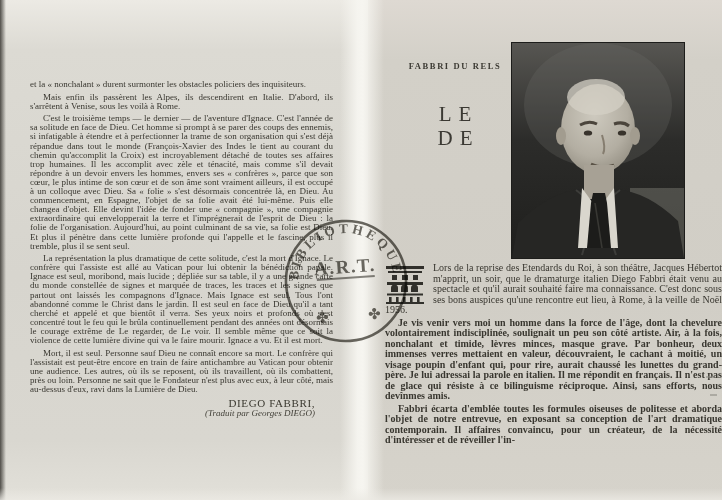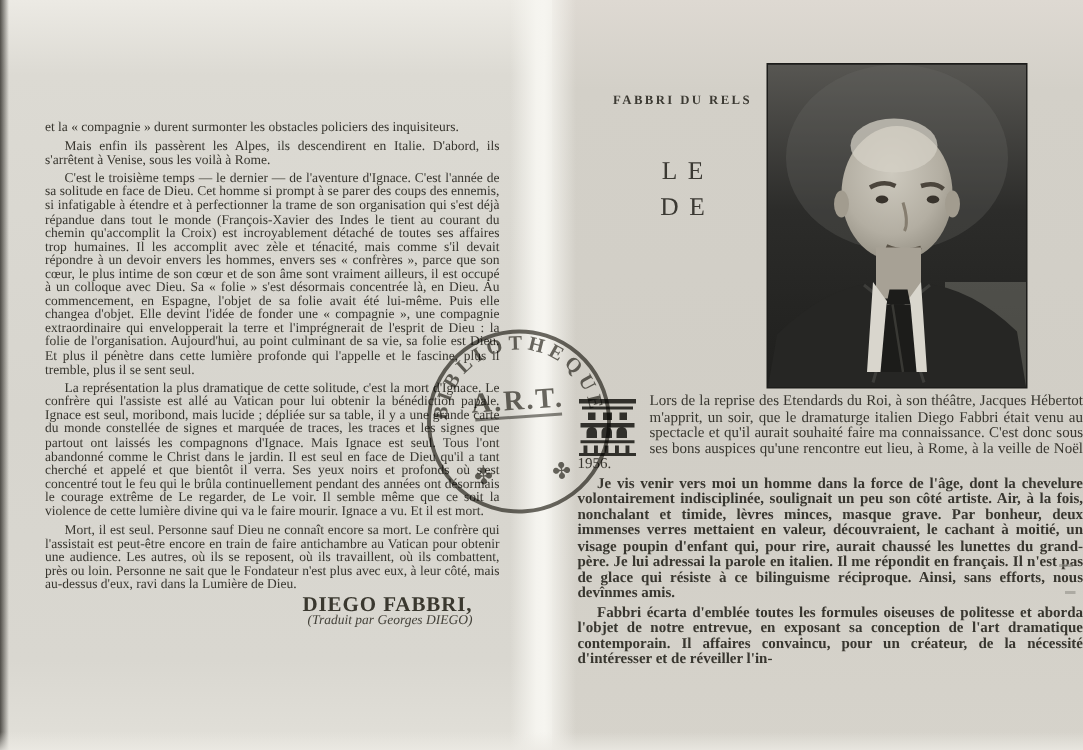--- a/index.html
+++ b/index.html
@@ -20,28 +20,28 @@
     background:linear-gradient(90deg,rgba(55,53,48,.85),rgba(55,53,48,0));}
   .edge-bottom{position:absolute;left:0;top:488px;width:722px;height:12px;
     background:linear-gradient(180deg,rgba(235,233,227,0),rgba(236,234,228,.8));}
 
   
   #left-col{position:absolute;left:30px;top:80px;width:303px;
     font-size:9px;line-height:9.1px;text-align:justify;}
   #left-col p{margin:0 0 3.5px 0;text-indent:13px;}
   #left-col p.noindent{text-indent:0;}
   .signature{margin-top:5px;text-align:right;padding-right:18px;}
-  .sig-name{font-size:14px;letter-spacing:.6px;font-weight:bold;color:#3a382f;}
+  .sig-name{font-size:11px;letter-spacing:.6px;font-weight:normal;color:#3a382f;}
   .sig-credit{font-size:9px;font-style:italic;margin-top:1px;color:#44423a;}
 
   
   #author-line{position:absolute;left:385px;top:61px;width:140px;text-align:center;
     font-size:8.5px;letter-spacing:1.6px;color:#3c3a33;font-weight:bold;}
   #title-block{position:absolute;left:381px;top:102px;width:148px;text-align:center;color:#3b3933;}
-  #title-block .t-line{font-size:17px;line-height:24px;letter-spacing:7px;text-indent:7px;}
+  #title-block .t-line{font-size:21px;line-height:24px;letter-spacing:7px;text-indent:7px;}
 
   
   #photo{position:absolute;left:512px;top:43px;width:172px;height:215px;
     box-shadow:0 0 0 1px #1d1d1b;}
   #photo svg{display:block;}
 
   
   #right-col{position:absolute;left:385px;top:263px;width:337px;
     font-size:10px;line-height:10.5px;text-align:justify;}
   #right-col p{margin:0 0 2px 0;}
@@ -60,21 +60,21 @@
 
 <div id="scan">
 
   <div class="bg-left"></div>
   <div class="bg-right"></div>
   <div class="gutter"></div>
   <div class="edge-left"></div>
   <div class="edge-bottom"></div>
 
   <div id="left-col">
-    <p class="noindent">et la « compagnie » durent surmonter les obstacles policiers des inquisiteurs.</p>
+    <p class="noindent">et la « nonchalant » durent surmonter les obstacles policiers des inquisiteurs.</p>
     <p>Mais enfin ils passèrent les Alpes, ils descendirent en Italie. D'abord, ils s'arrêtent à Venise, sous les voilà à Rome.</p>
     <p>C'est le troisième temps — le dernier — de l'aventure d'Ignace. C'est l'année de sa solitude en face de Dieu. Cet homme si prompt à se parer des coups des ennemis, si infatigable à étendre et à perfectionner la trame de son organisation qui s'est déjà répandue dans tout le monde (François-Xavier des Indes le tient au courant du chemin qu'accomplit la Croix) est incroyablement détaché de toutes ses affaires trop humaines. Il les accomplit avec zèle et ténacité, mais comme s'il devait répondre à un devoir envers les hommes, envers ses « confrères », parce que son cœur, le plus intime de son cœur et de son âme sont vraiment ailleurs, il est occupé à un colloque avec Dieu. Sa « folie » s'est désormais concentrée là, en Dieu. Au commencement, en Espagne, l'objet de sa folie avait été lui-même. Puis elle changea d'objet. Elle devint l'idée de fonder une « compagnie », une compagnie extraordinaire qui envelopperait la terre et l'imprégnerait de l'esprit de Dieu : la folie de l'organisation. Aujourd'hui, au point culminant de sa vie, sa folie est Dieu. Et plus il pénètre dans cette lumière profonde qui l'appelle et le fascine, plus il tremble, plus il se sent seul.</p>
     <p>La représentation la plus dramatique de cette solitude, c'est la mort d'Ignace. Le confrère qui l'assiste est allé au Vatican pour lui obtenir la bénédiction papale. Ignace est seul, moribond, mais lucide ; dépliée sur sa table, il y a une grande carte du monde constellée de signes et marquée de traces, les traces et les signes que partout ont laissés les compagnons d'Ignace. Mais Ignace est seul. Tous l'ont abandonné comme le Christ dans le jardin. Il est seul en face de Dieu qu'il a tant cherché et appelé et que bientôt il verra. Ses yeux noirs et profonds où s'est concentré tout le feu qui le brûla continuellement pendant des années ont désormais le courage extrême de Le regarder, de Le voir. Il semble même que ce soit la violence de cette lumière divine qui va le faire mourir. Ignace a vu. Et il est mort.</p>
     <p>Mort, il est seul. Personne sauf Dieu ne connaît encore sa mort. Le confrère qui l'assistait est peut-être encore en train de faire antichambre au Vatican pour obtenir une audience. Les autres, où ils se reposent, où ils travaillent, où ils combattent, près ou loin. Personne ne sait que le Fondateur n'est plus avec eux, à leur côté, mais au-dessus d'eux, ravi dans la Lumière de Dieu.</p>
     <div class="signature">
       <div class="sig-name">DIEGO FABBRI,</div>
       <div class="sig-credit">(Traduit par Georges DIEGO)</div>
     </div>
   </div>
 

